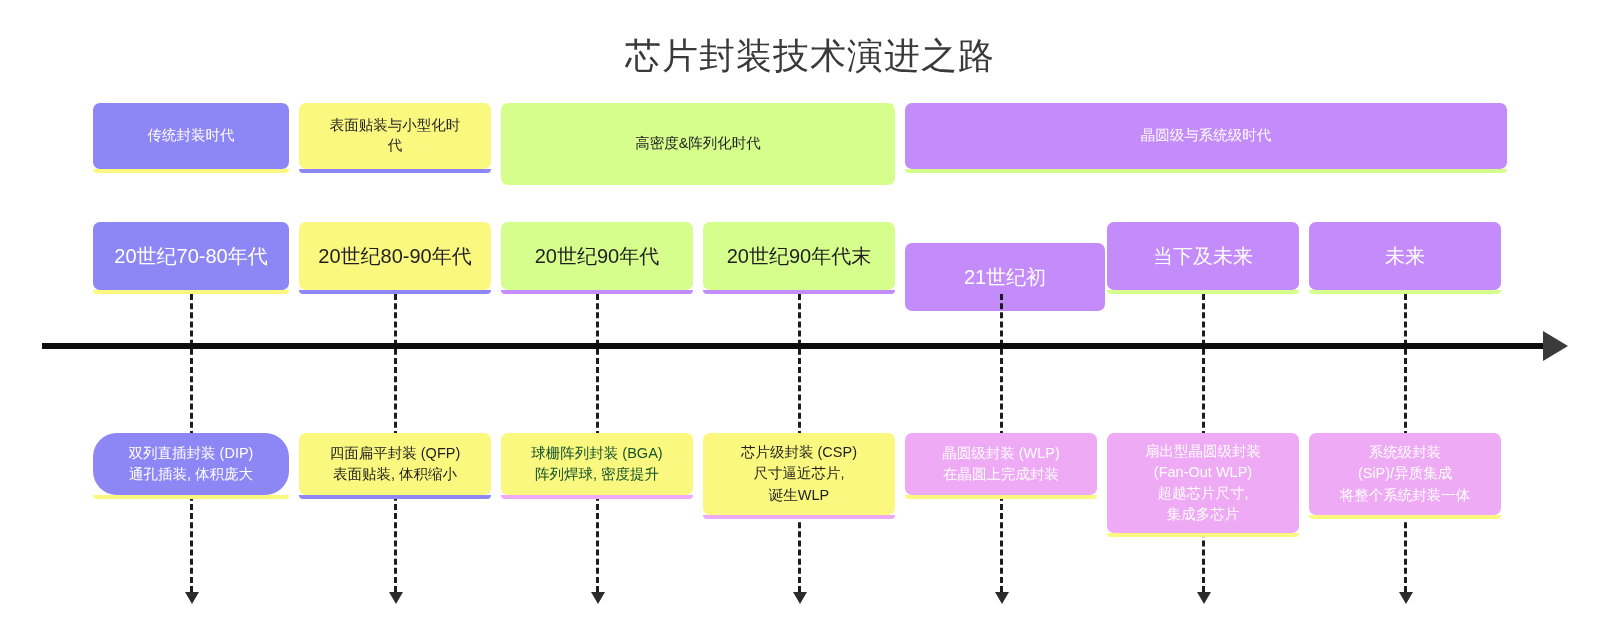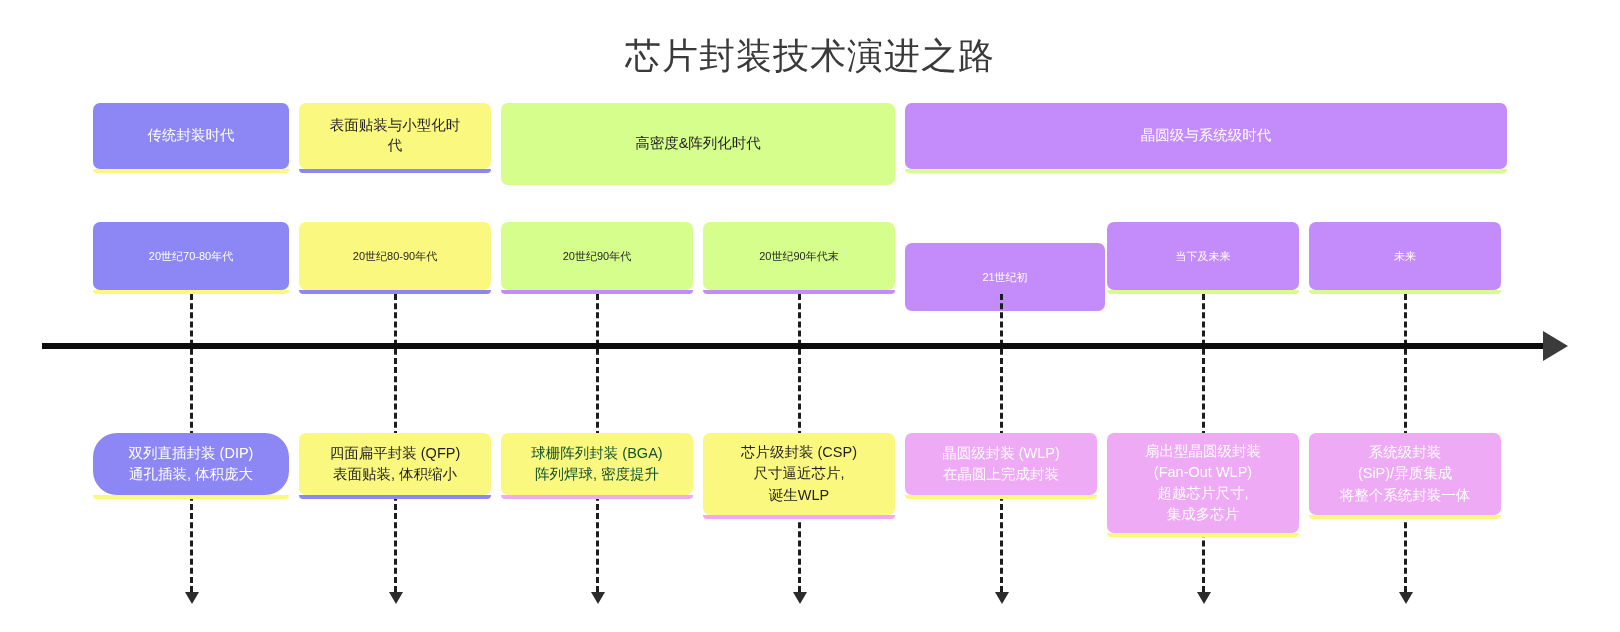--- a/index.html
+++ b/index.html
@@ -47,21 +47,21 @@
     height: 4px;
     border-radius: 0 0 4px 4px;
   }
 
   .date-box {
     position: absolute;
     border-radius: 7px;
     display: flex;
     align-items: center;
     justify-content: center;
-    font-size: 11px;
+    font-size: 20px;
     box-sizing: border-box;
     padding: 8px 6px;
     text-align: right;
   }
   .date-shadow {
     position: absolute;
     height: 4px;
     border-radius: 0 0 4px 4px;
   }
 

